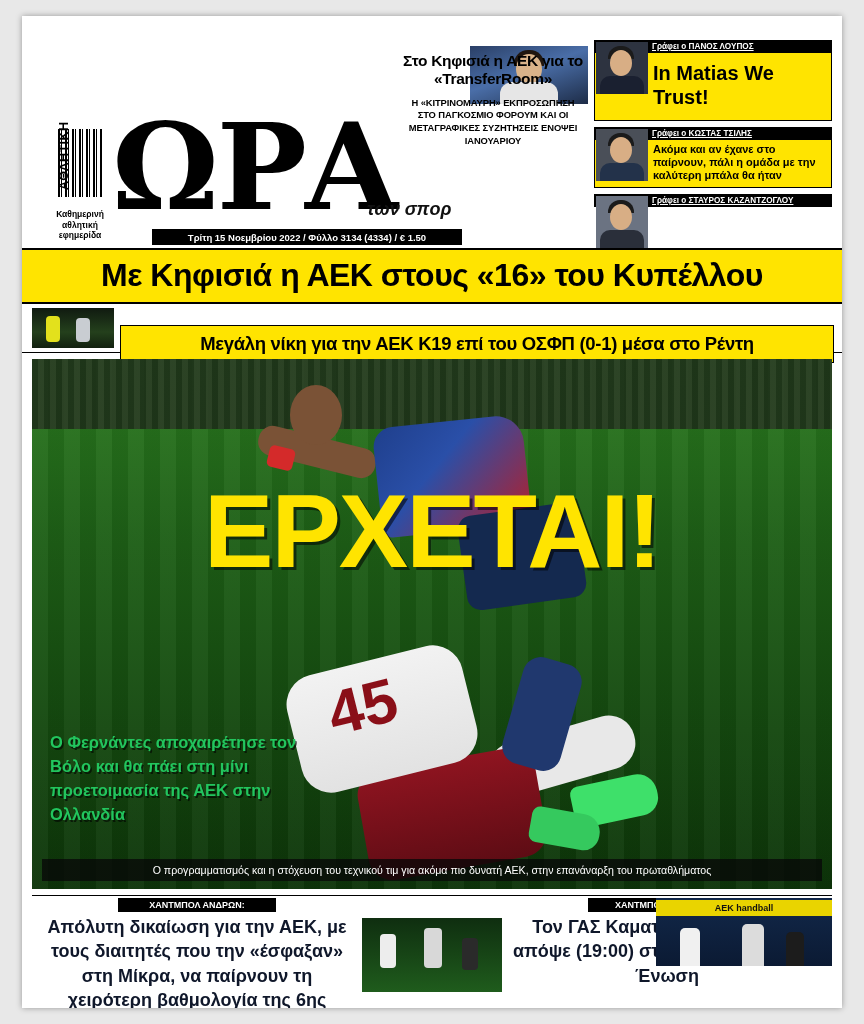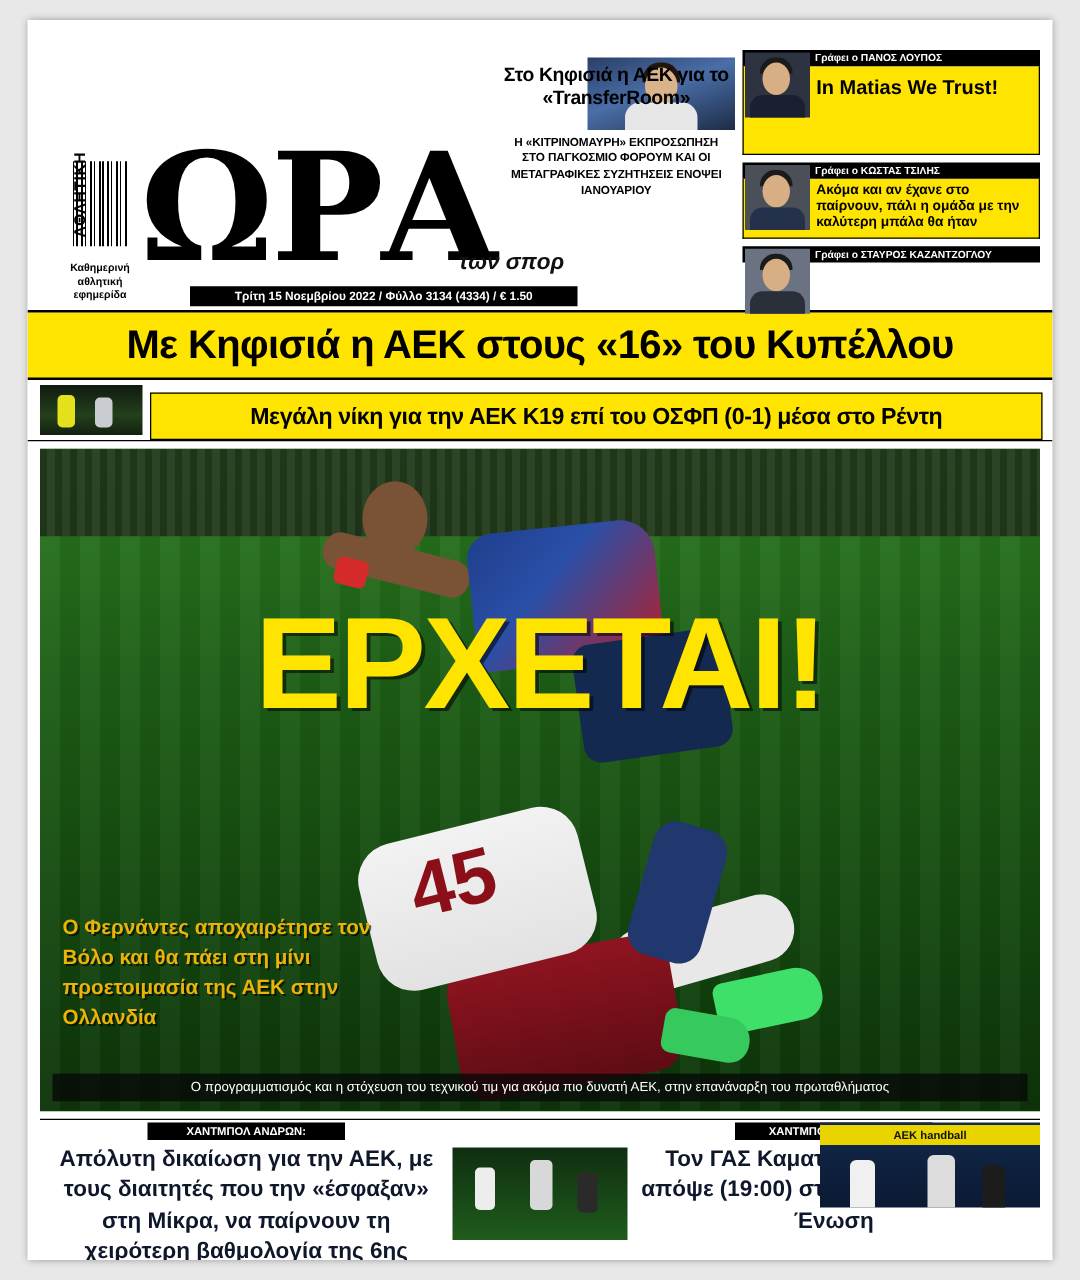--- a/index.html
+++ b/index.html
@@ -127,21 +127,21 @@
     width: 182px;
     text-align: center;
   }
   .center-top .ct1 {
     font-size: 15.5px;
     font-weight: bold;
     line-height: 1.15;
     letter-spacing: -0.3px;
   }
   .center-top .ct2 {
-    margin-top: 20px;
+    margin-top: 9px;
     font-size: 9.4px;
     font-weight: bold;
     line-height: 1.35;
     letter-spacing: -0.1px;
   }
   .photo-top {
     position: absolute;
     left: 448px; top: 30px;
     width: 118px; height: 58px;
     background: linear-gradient(160deg,#2a3f66 0%, #4a6ea8 45%, #1d2c47 100%);
@@ -173,36 +173,37 @@
     margin-bottom: 6px;
     position: relative;
   }
   .card .byline {
     background: #000;
     color: #fff;
     font-size: 8.2px;
     font-weight: bold;
     padding: 2px 4px 2px 58px;
     position: relative;
+    text-decoration: underline;
   }
   .card .body {
     background: #ffe400;
     border: 1.2px solid #000;
     border-top: none;
     min-height: 34px;
     padding: 3px 4px 4px 58px;
     font-size: 11px;
     font-weight: bold;
     line-height: 1.2;
     color: #000;
   }
   .card .body.big {
-    font-size: 16px;
+    font-size: 20px;
     padding-top: 8px;
-    padding-bottom: 28px;
+    padding-bottom: 11px;
   }
   .card .thumb {
     position: absolute;
     left: 2px; top: 2px;
     width: 52px; height: 52px;
     overflow: hidden;
     background: #2d3340;
   }
   .thumb .t-head {
     position: absolute; left: 14px; top: 8px;
@@ -255,21 +256,21 @@
   .mini-photo .p1 {
     position:absolute; left:14px; top:8px; width:14px; height:26px;
     background:#e3e11c; border-radius:4px;
   }
   .mini-photo .p2 {
     position:absolute; left:44px; top:10px; width:14px; height:24px;
     background:#c9cdd2; border-radius:4px;
   }
   .sub-banner .sb-text {
     position: absolute;
-    left: 98px; top: 10px;
+    left: 98px; top: 21px;
     right: 8px;
     background: #ffe400;
     border: 1.2px solid #000;
     text-align: center;
     font-size: 18.5px;
     font-weight: bold;
     padding: 7px 4px 7px;
     letter-spacing: -0.3px;
   }
 
@@ -362,21 +363,21 @@
     font-weight: bold;
     color: #ffe400;
     letter-spacing: -2px;
     text-shadow: 3px 3px 0 rgba(0,0,0,0.55);
     line-height: 1;
   }
   .hero-left-text {
     position: absolute;
     left: 18px; bottom: 62px;
     width: 250px;
-    color: #eab308;
+    color: #22c55e;
     font-size: 16.5px;
     font-weight: bold;
     line-height: 1.45;
     text-shadow: 1.5px 1.5px 0 rgba(0,0,0,0.6);
   }
   .hero-right-text {
     position: absolute;
     right: 18px; bottom: 46px;
     width: 230px;
     text-align: right;

